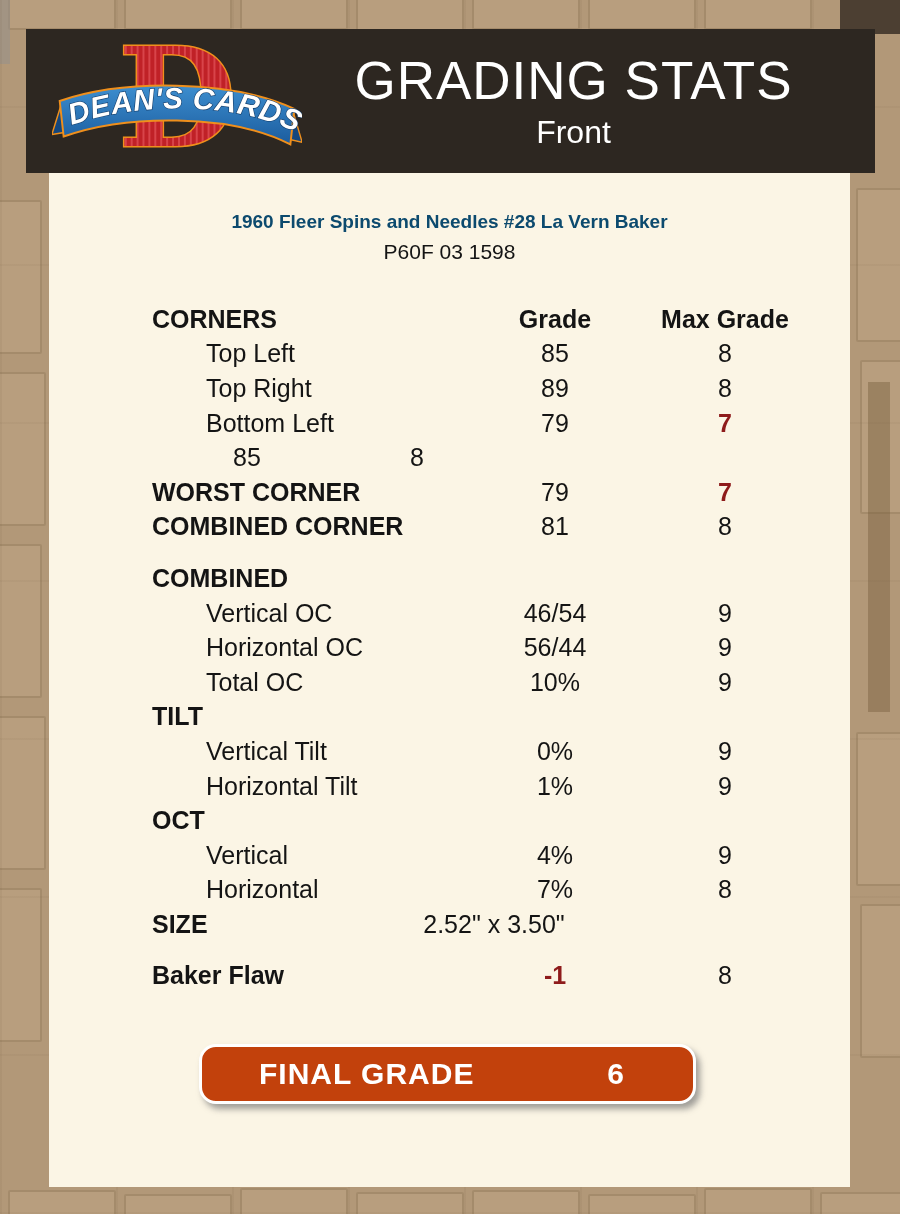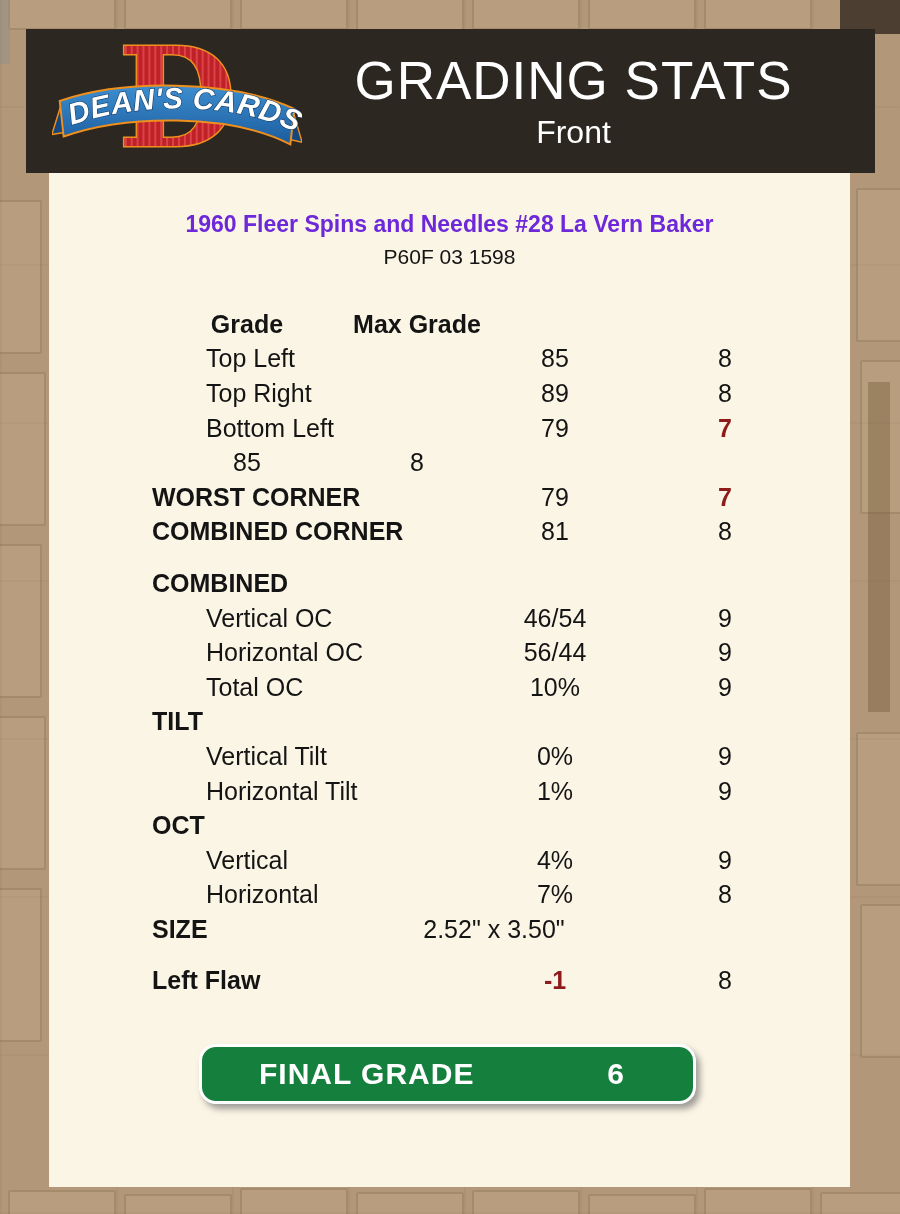--- a/index.html
+++ b/index.html
@@ -26,38 +26,38 @@
   }
   .logo-wrap{width:250px;height:138px;margin-left:26px;flex:0 0 auto;}
   .header-titles{flex:1;text-align:center;color:#ffffff;margin-right:30px;}
   .header-title{font-size:53px;letter-spacing:1px;line-height:1.12;}
   .header-subtitle{font-size:32px;margin-top:4px;}
   
   .panel{
     position:absolute;left:49px;top:173px;width:801px;height:1014px;
     background:#fbf5e5;z-index:2;
   }
-  .card-title{text-align:center;margin-top:38px;font-size:23px;font-weight:bold;color:#6d28d9;}
+  .card-title{text-align:center;margin-top:38px;font-size:19px;font-weight:bold;color:#0c4a6e;}
   .card-serial{text-align:center;margin-top:7px;font-size:21px;color:#141414;}
   
   .grading-table{margin:38px 0 0 103px;width:648px;color:#141414;}
   .row{display:flex;align-items:center;height:34.6px;font-size:25px;}
   .row .lbl{flex:1;white-space:nowrap;}
   .row .val{width:190px;text-align:center;white-space:nowrap;}
   .row .max{width:150px;text-align:center;white-space:nowrap;}
   .row.item .lbl{padding-left:54px;box-sizing:border-box;}
   .row.colheader .lbl,.row.colheader .val,.row.colheader .max{font-weight:bold;}
   .row.section .lbl,.row.total .lbl{font-weight:bold;}
   .row .red{color:#8e1b1b;font-weight:bold;}
   .row.wide .val{transform:translateX(-61px);}
   .spacer{height:17px;}
   
   .final-grade{
     position:absolute;left:150px;top:871px;width:491px;height:54px;
-    background:#15803d;border:3px solid #ffffff;border-radius:17px;
+    background:#c2410c;border:3px solid #ffffff;border-radius:17px;
     box-shadow:4px 5px 6px rgba(110,110,110,.65);
     display:flex;align-items:center;color:#ffffff;font-weight:bold;font-size:30px;
     letter-spacing:1px;
   }
   .final-grade .fg-label{margin-left:57px;}
   .final-grade .fg-value{margin-left:auto;margin-right:68px;}
 </style>
 </head>
 <body>
 
@@ -121,20 +121,21 @@
     <div class="header-subtitle">Front</div>
   </div>
 </div>
 
 <div class="panel">
   <div class="card-title">1960 Fleer Spins and Needles #28 La Vern Baker</div>
   <div class="card-serial">P60F 03 1598</div>
 
   <div class="grading-table" id="grading-table">
       <div class="row colheader">
+        <span class="lbl">CORNERS</span>
         <span class="val">Grade</span>
         <span class="max">Max Grade</span>
       </div>
       <div class="row item">
         <span class="lbl">Top Left</span>
         <span class="val">85</span>
         <span class="max">8</span>
       </div>
       <div class="row item">
         <span class="lbl">Top Right</span>
@@ -211,21 +212,21 @@
         <span class="val">7%</span>
         <span class="max">8</span>
       </div>
       <div class="row total wide">
         <span class="lbl">SIZE</span>
         <span class="val">2.52" x 3.50"</span>
         <span class="max"></span>
       </div>
       <div class="spacer"></div>
       <div class="row total">
-        <span class="lbl">Left Flaw</span>
+        <span class="lbl">Baker Flaw</span>
         <span class="val red">-1</span>
         <span class="max">8</span>
       </div>
     </div>
 
   <div class="final-grade">
     <span class="fg-label">FINAL GRADE</span>
     <span class="fg-value">6</span>
   </div>
 </div>

